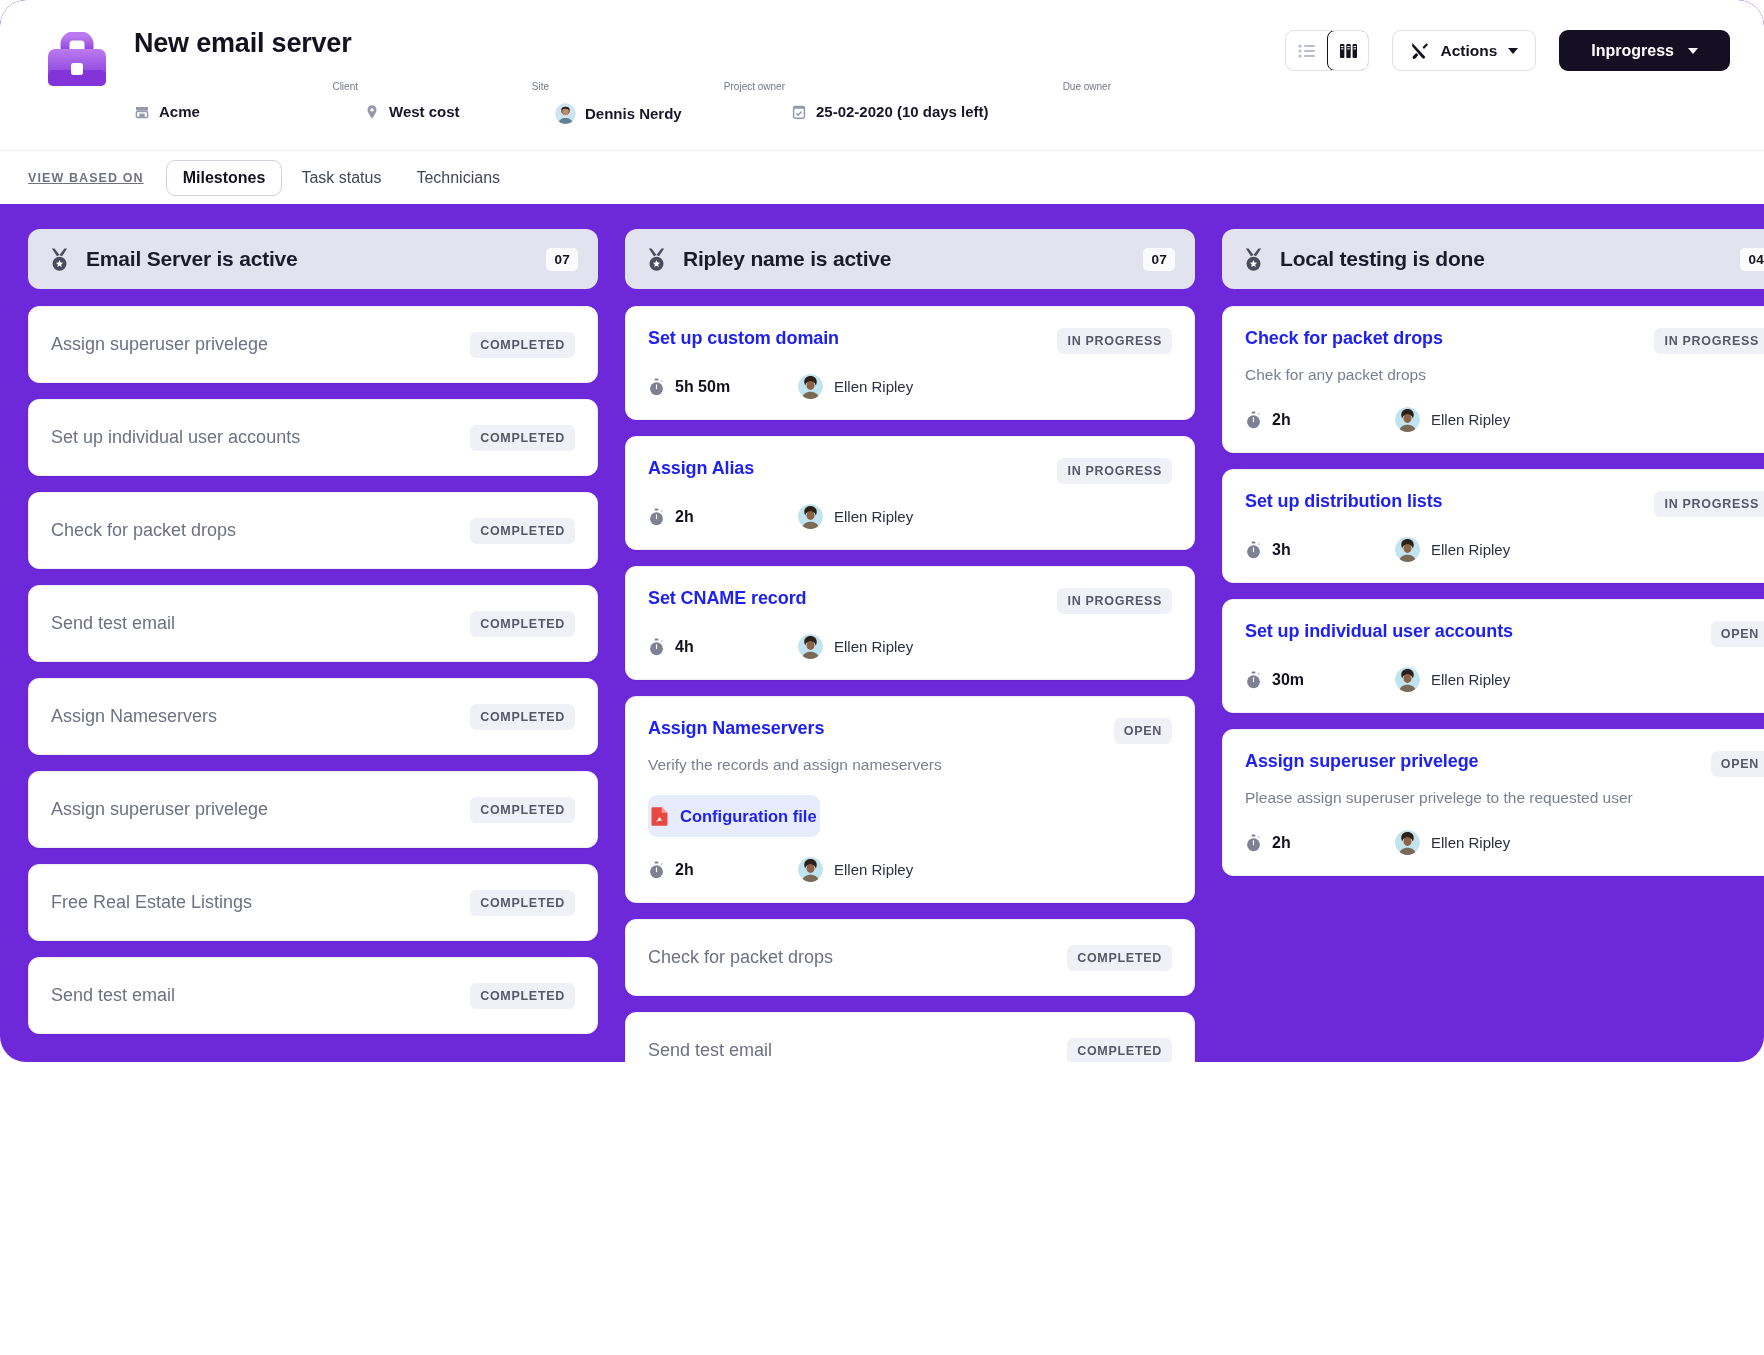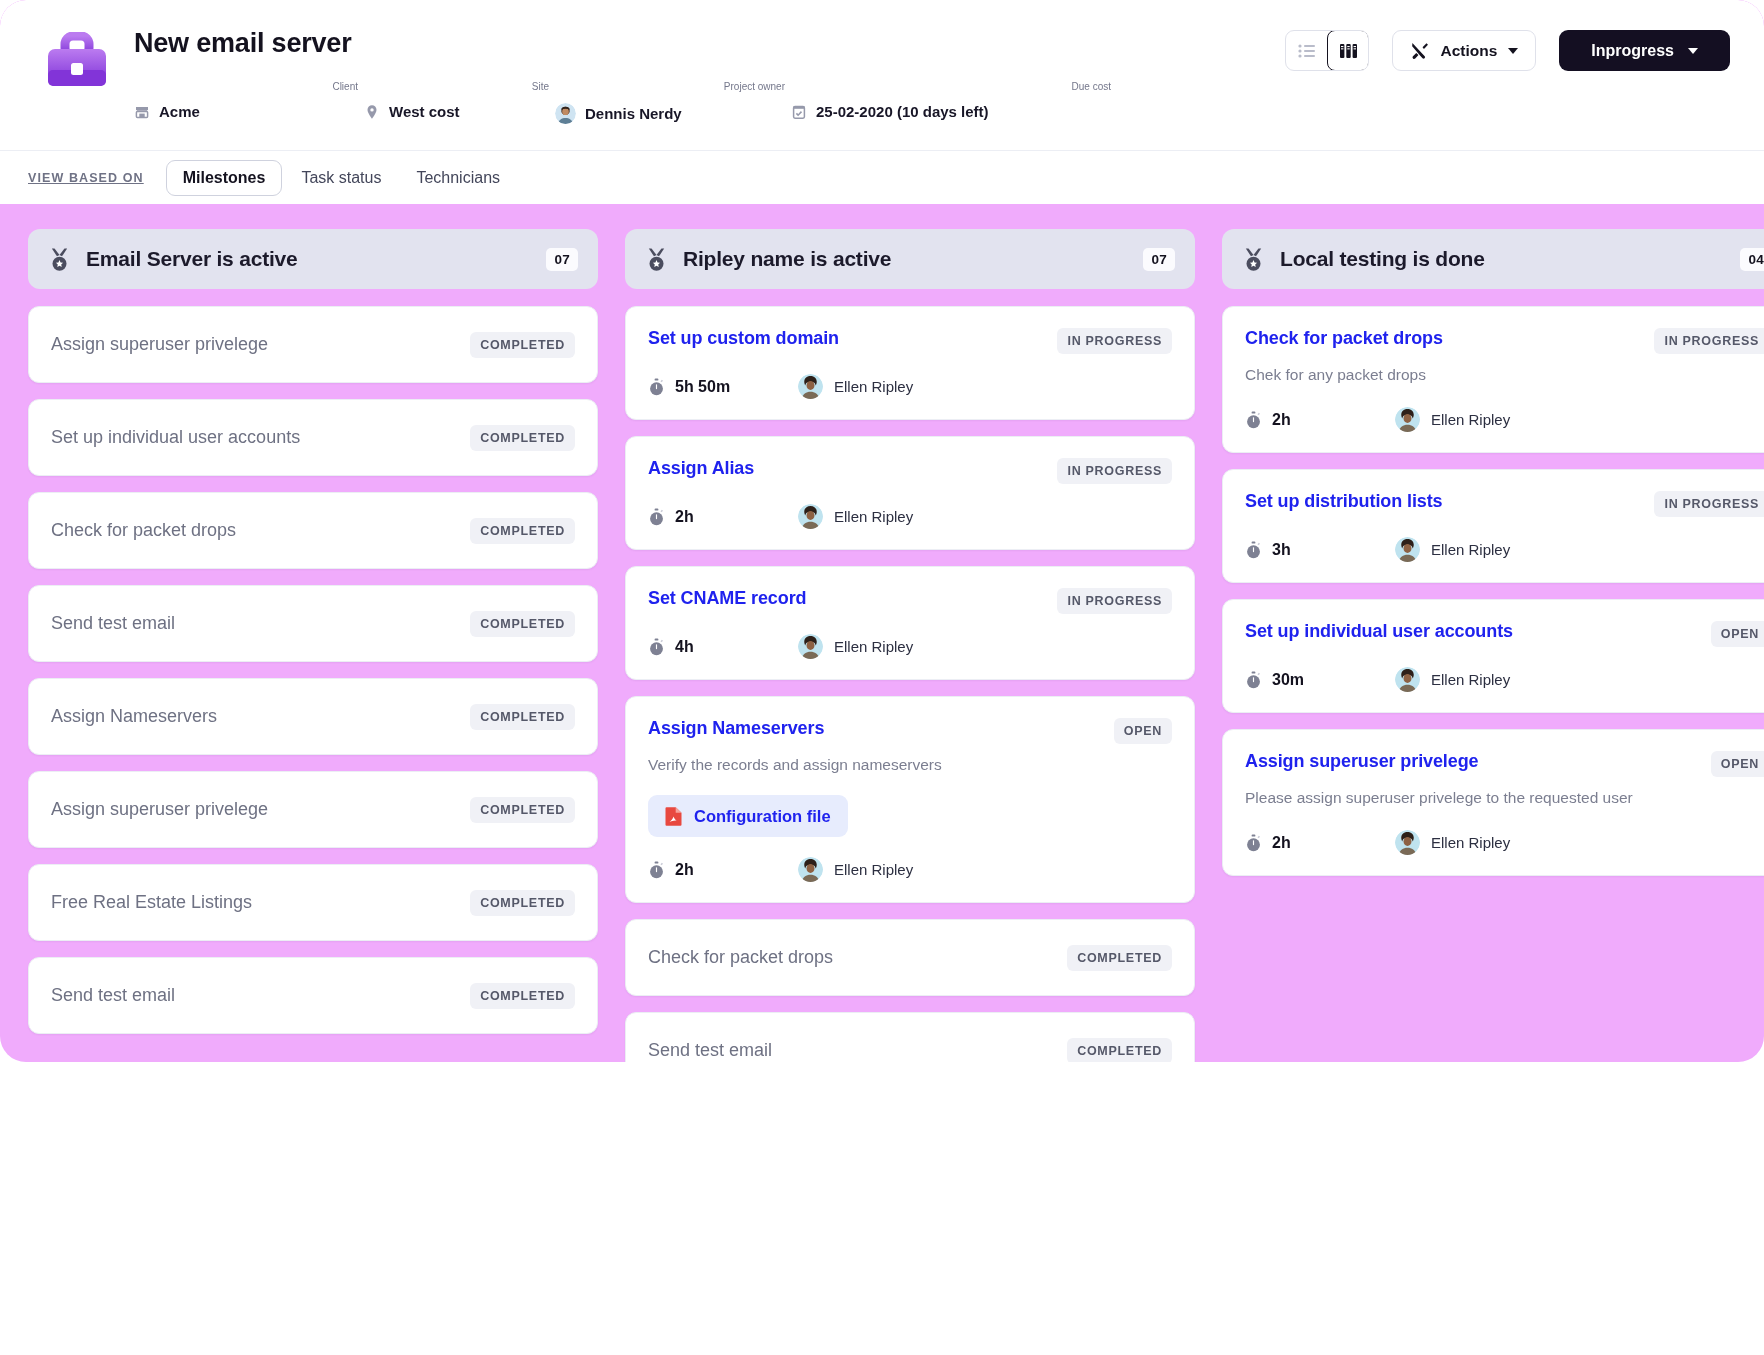--- a/index.html
+++ b/index.html
@@ -5,21 +5,21 @@
   * { box-sizing: border-box; margin: 0; padding: 0; }
   html, body {
     width: 1764px; height: 1355px;
     background: #ffffff;
     font-family: "Liberation Sans", sans-serif;
     -webkit-font-smoothing: antialiased;
   }
   .app {
     position: relative;
     width: 1764px; height: 1062px;
-    background: #f0abfc;
+    background: #6d28d9;
     border-radius: 26px;
     overflow: hidden;
   }
 
   
   .header {
     background: #ffffff;
     padding: 22px 34px 26px 34px;
     display: flex;
     align-items: flex-start;
@@ -248,21 +248,21 @@
     line-height: 1.55;
     margin-top: 9px;
     max-width: 390px;
   }
   .attach {
     display: inline-flex;
     align-items: center;
     gap: 11px;
     background: #e7ecfd;
     border-radius: 9px;
-    padding: 11px 17px;
+    padding: 11px 3px;
     margin-top: 18px;
     cursor: pointer;
   }
   .attach-name {
     font-size: 16.5px;
     font-weight: 700;
     color: #1f22ee;
   }
   .card-foot {
     display: flex;
@@ -349,21 +349,21 @@
               <circle cx="16" cy="12" r="6.4" fill="#3e2a20"></circle>
               <circle cx="16" cy="13.2" r="5.1" fill="#c08b63"></circle>
               <path d="M16 5.6c4 0 6.5 2 6.6 4.6-2-1-4.1-1.4-6.6-1.4s-4.6.4-6.6 1.4C9.5 7.6 12 5.6 16 5.6z" fill="#34241c"></path>
               <path d="M4.5 32c1.2-6 5.8-9 11.5-9s10.3 3 11.5 9z" fill="#5e7f96"></path>
             </svg>
             <span>Dennis Nerdy</span>
           </div>
         </div>
 
         <div class="meta-col c-due">
-          <div class="meta-label">Due cost</div>
+          <div class="meta-label">Due owner</div>
           <div class="meta-value">
             <svg class="mini-ico" viewBox="0 0 16 16">
               <rect x="2.6" y="2.6" width="10.8" height="11.6" rx="1.4" fill="none" stroke="#9699ab" stroke-width="1.5"></rect>
               <rect x="2.6" y="2.2" width="10.8" height="2.6" fill="#9699ab"></rect>
               <path d="M5.4 9.4l1.7 1.8 3.4-3.6" fill="none" stroke="#9699ab" stroke-width="1.6"></path>
             </svg>
             <span>25-02-2020 (10 days left)</span>
           </div>
         </div>
 

